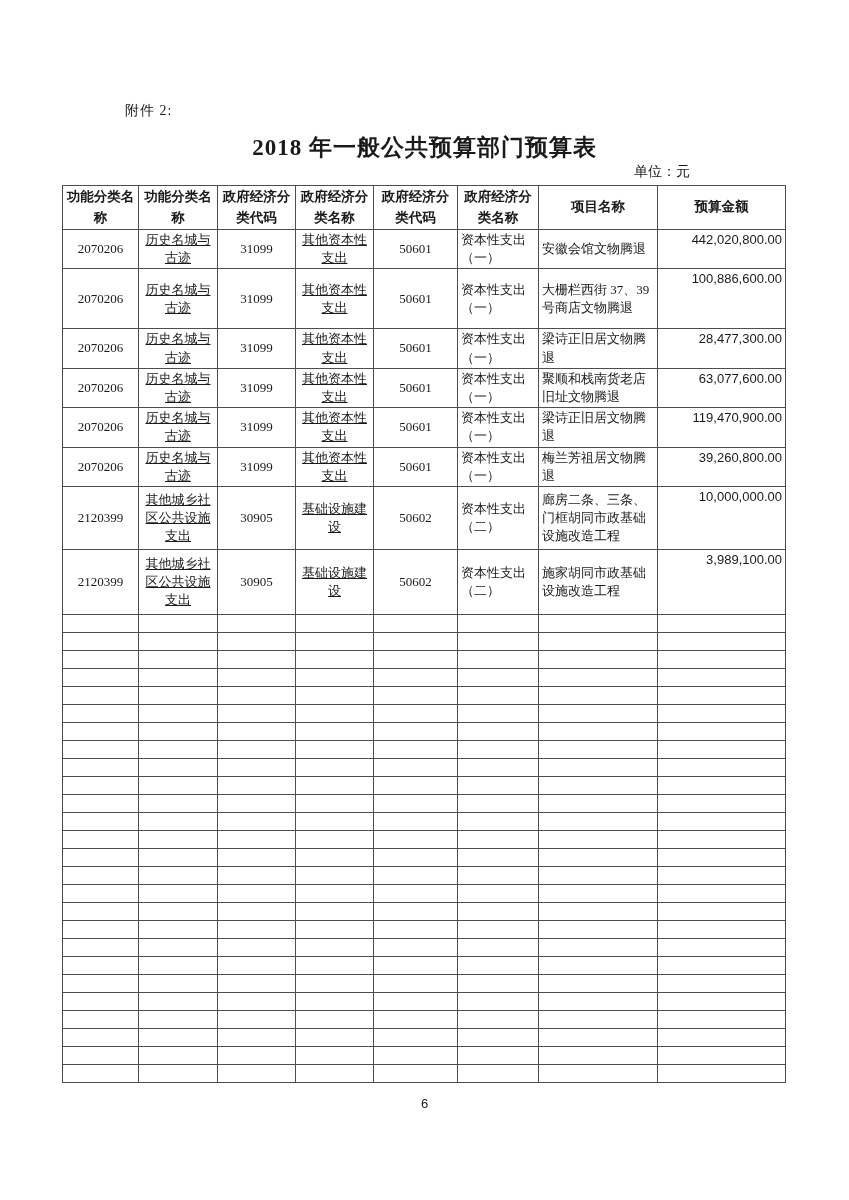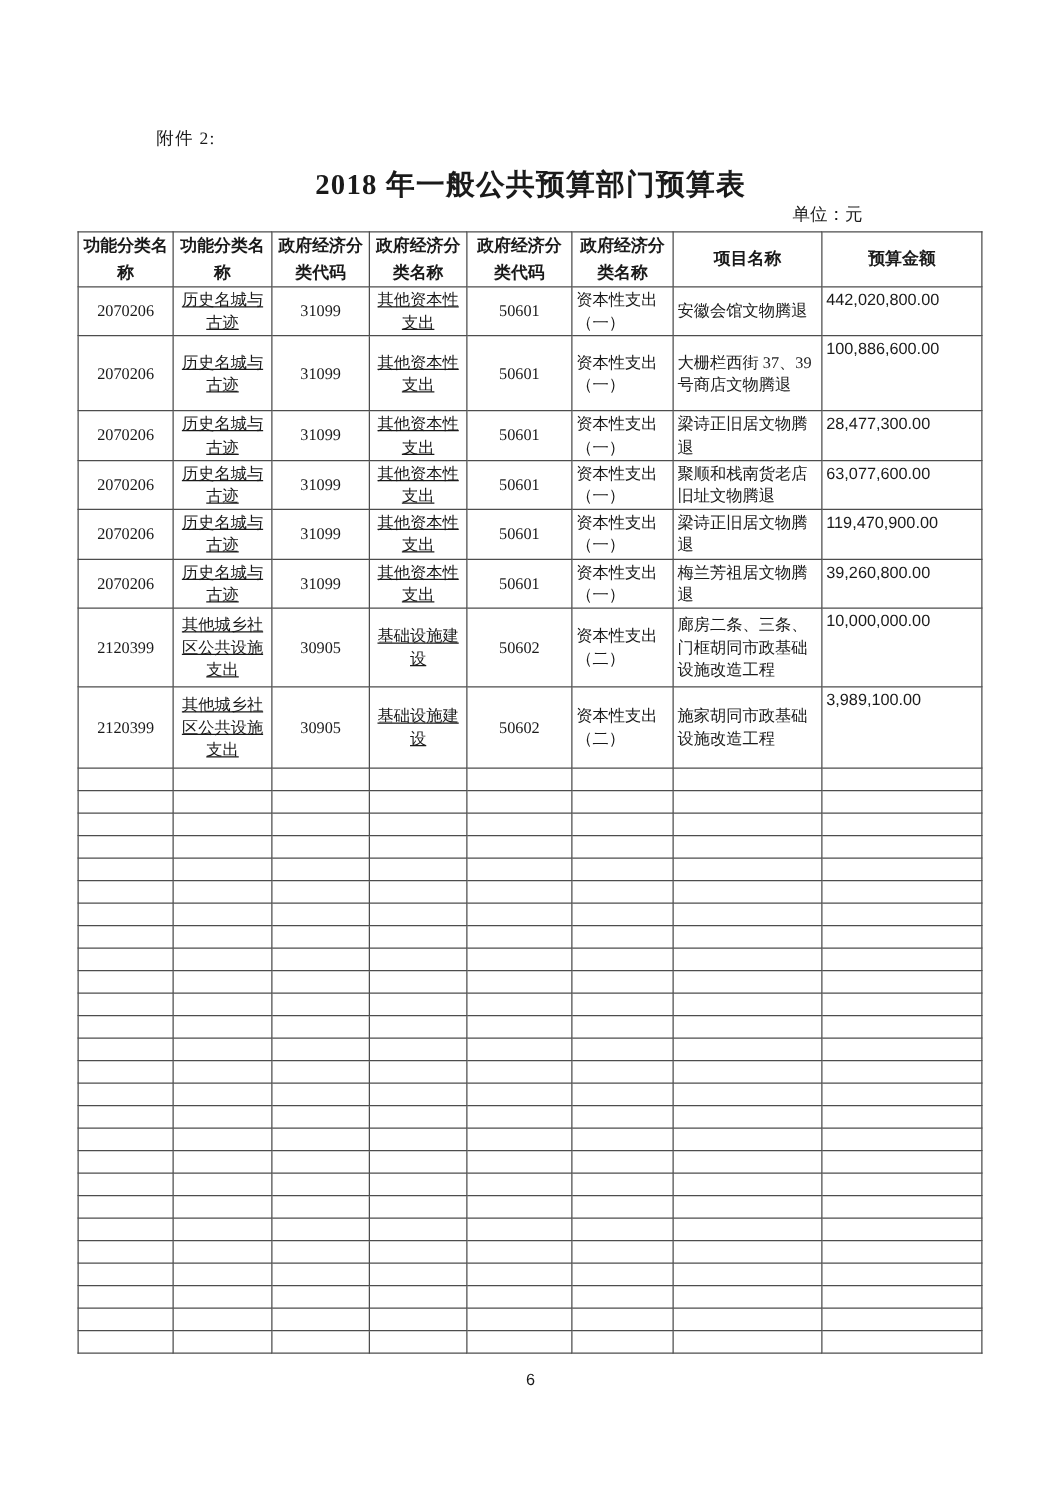--- a/index.html
+++ b/index.html
@@ -41,21 +41,21 @@
     font-weight:bold;text-align:center;vertical-align:middle;
     height:41px;font-size:13.5px;line-height:1.5;
   }
   .c-code{text-align:center;vertical-align:middle;}
   .sans{font-family:Liberation Serif, serif;font-size:12px;}
   .c-name{text-align:center;vertical-align:middle;text-decoration:underline;}
   .c-govname{text-align:left;vertical-align:middle;padding-left:5px;}
   .c-project{text-align:left;vertical-align:middle;padding:2px 6px;}
   .c-amount{
     font-family:"Liberation Sans", sans-serif;
-    text-align:left;vertical-align:top;padding-top:2px;
+    text-align:right;vertical-align:top;padding-top:2px;
   }
   .proj-small{font-size:11.5px;line-height:1.55;}
   tr.empty-row td{height:17px;padding:0;}
   .pageno{
     position:absolute;left:0;top:1096px;width:100%;
     text-align:center;font-size:13px;
     font-family:"Liberation Sans", sans-serif;
   }
 </style>
 </head>

